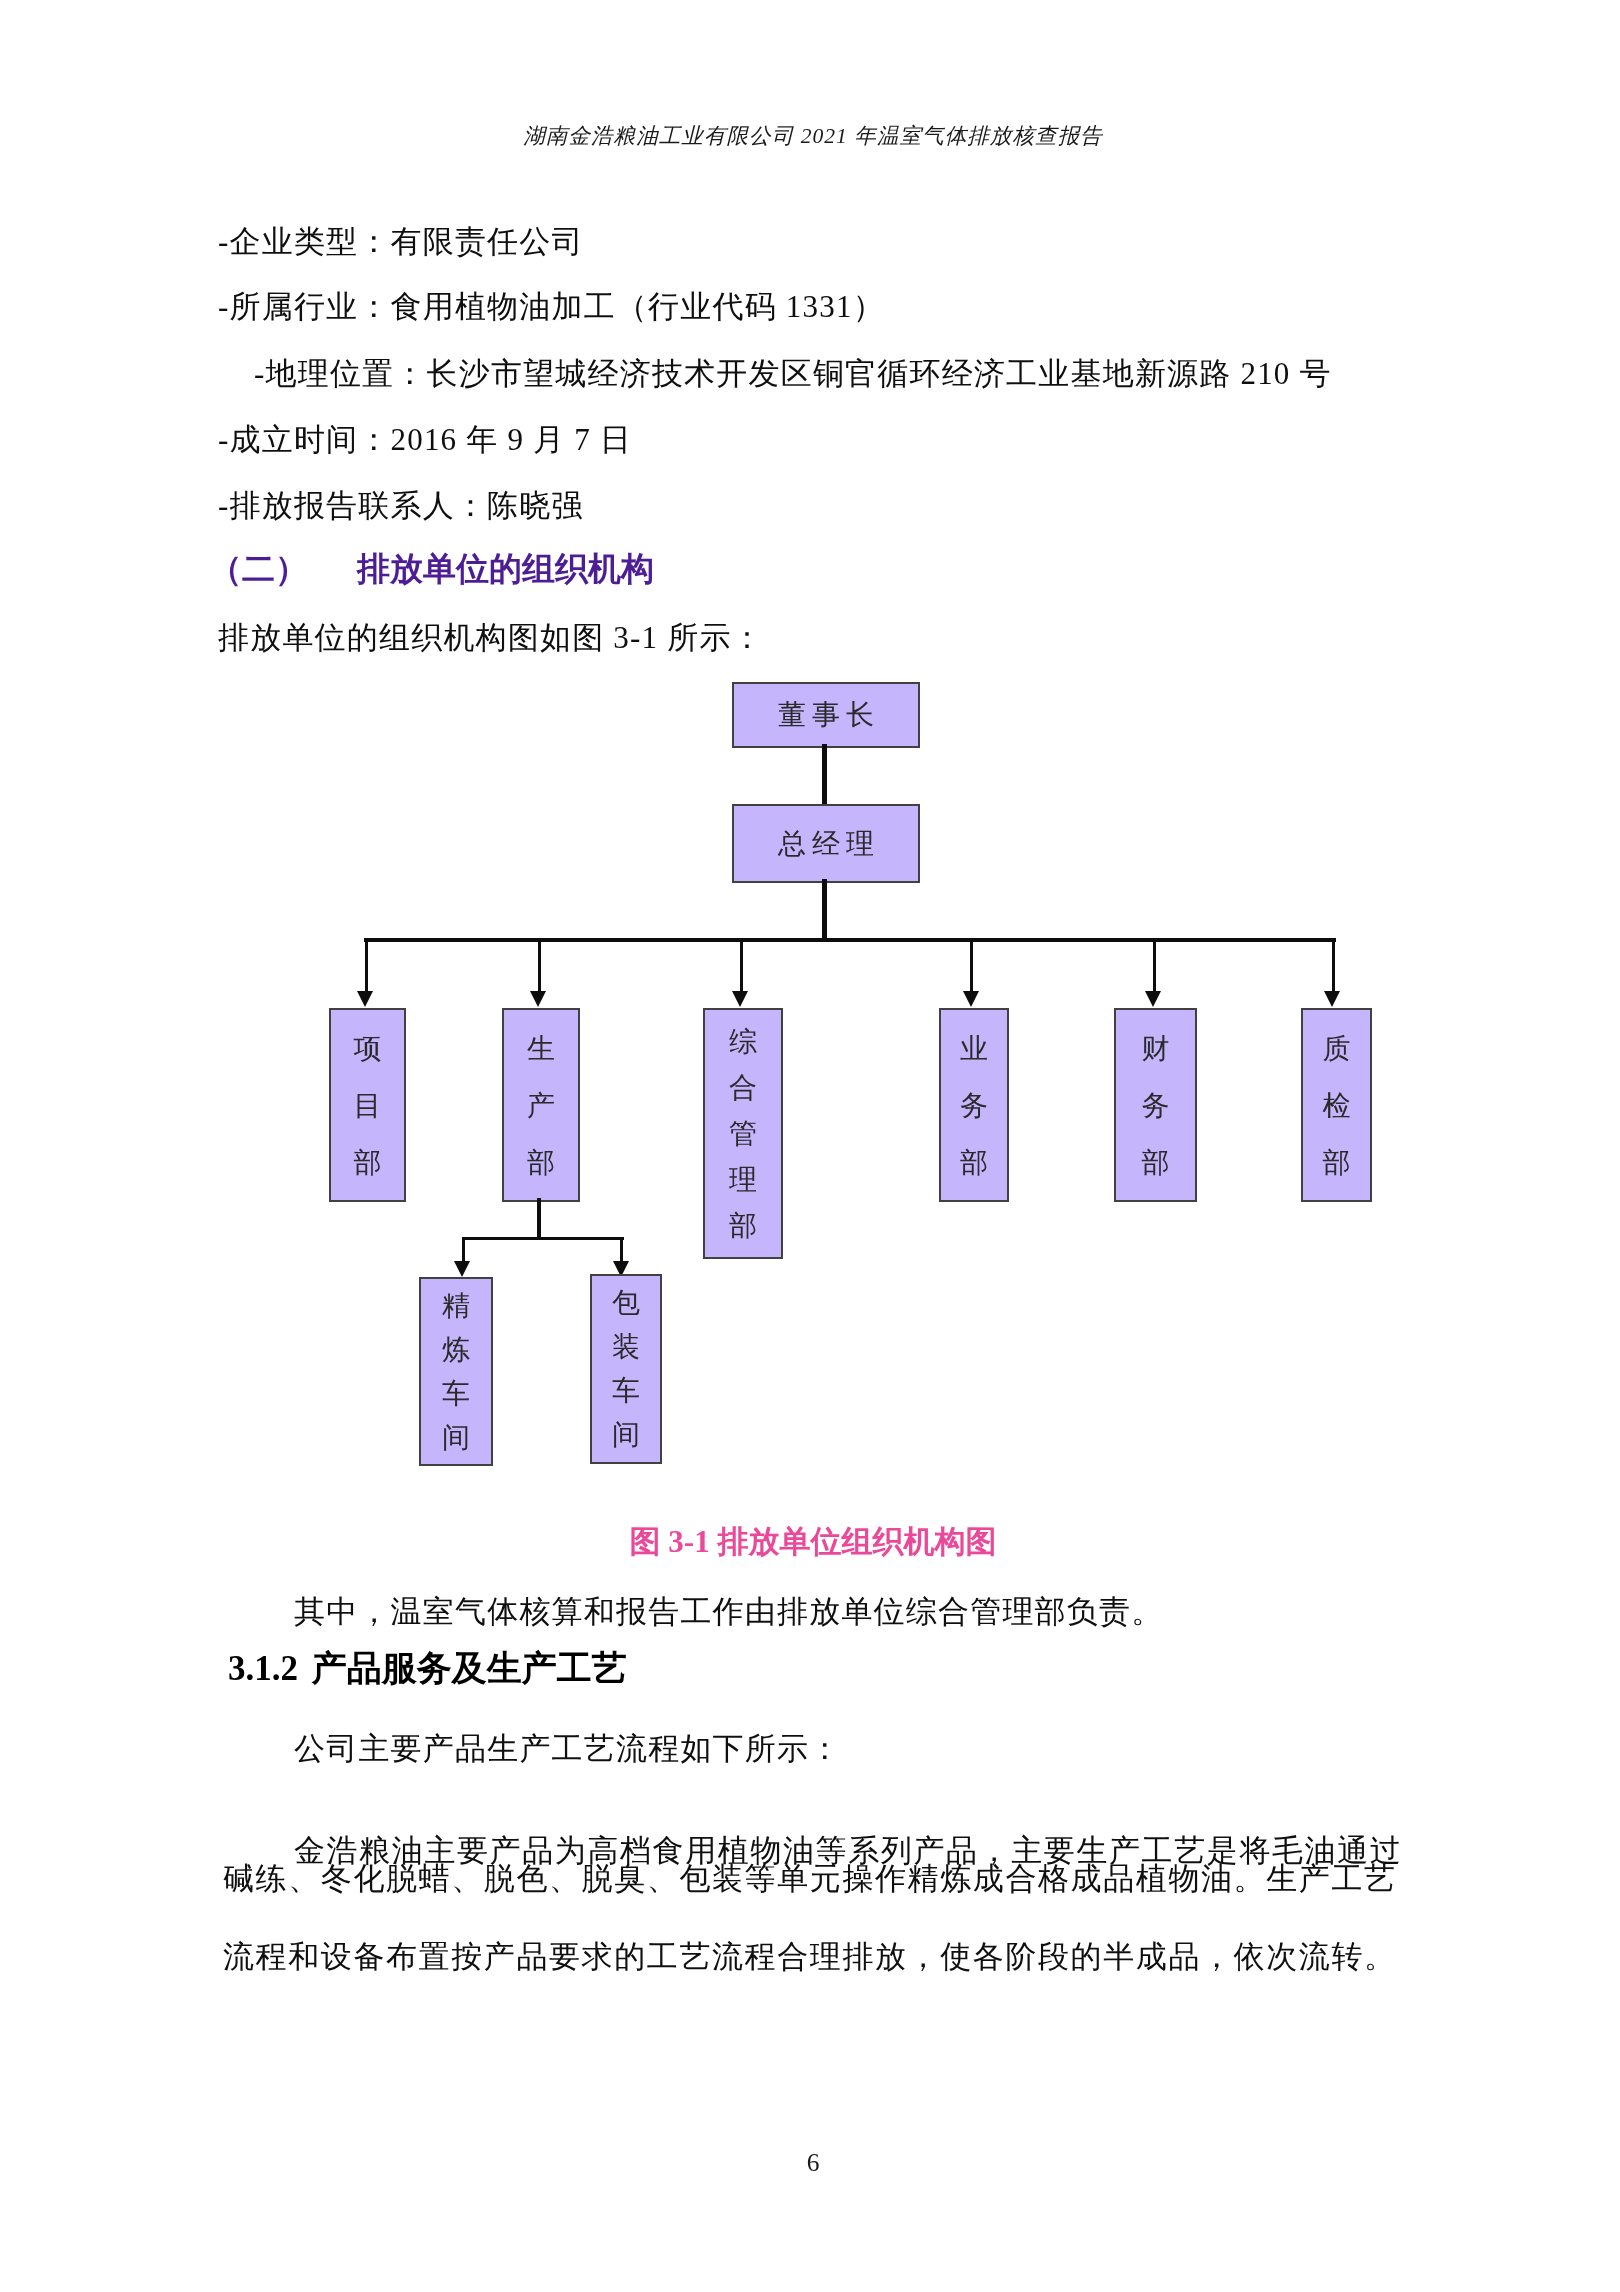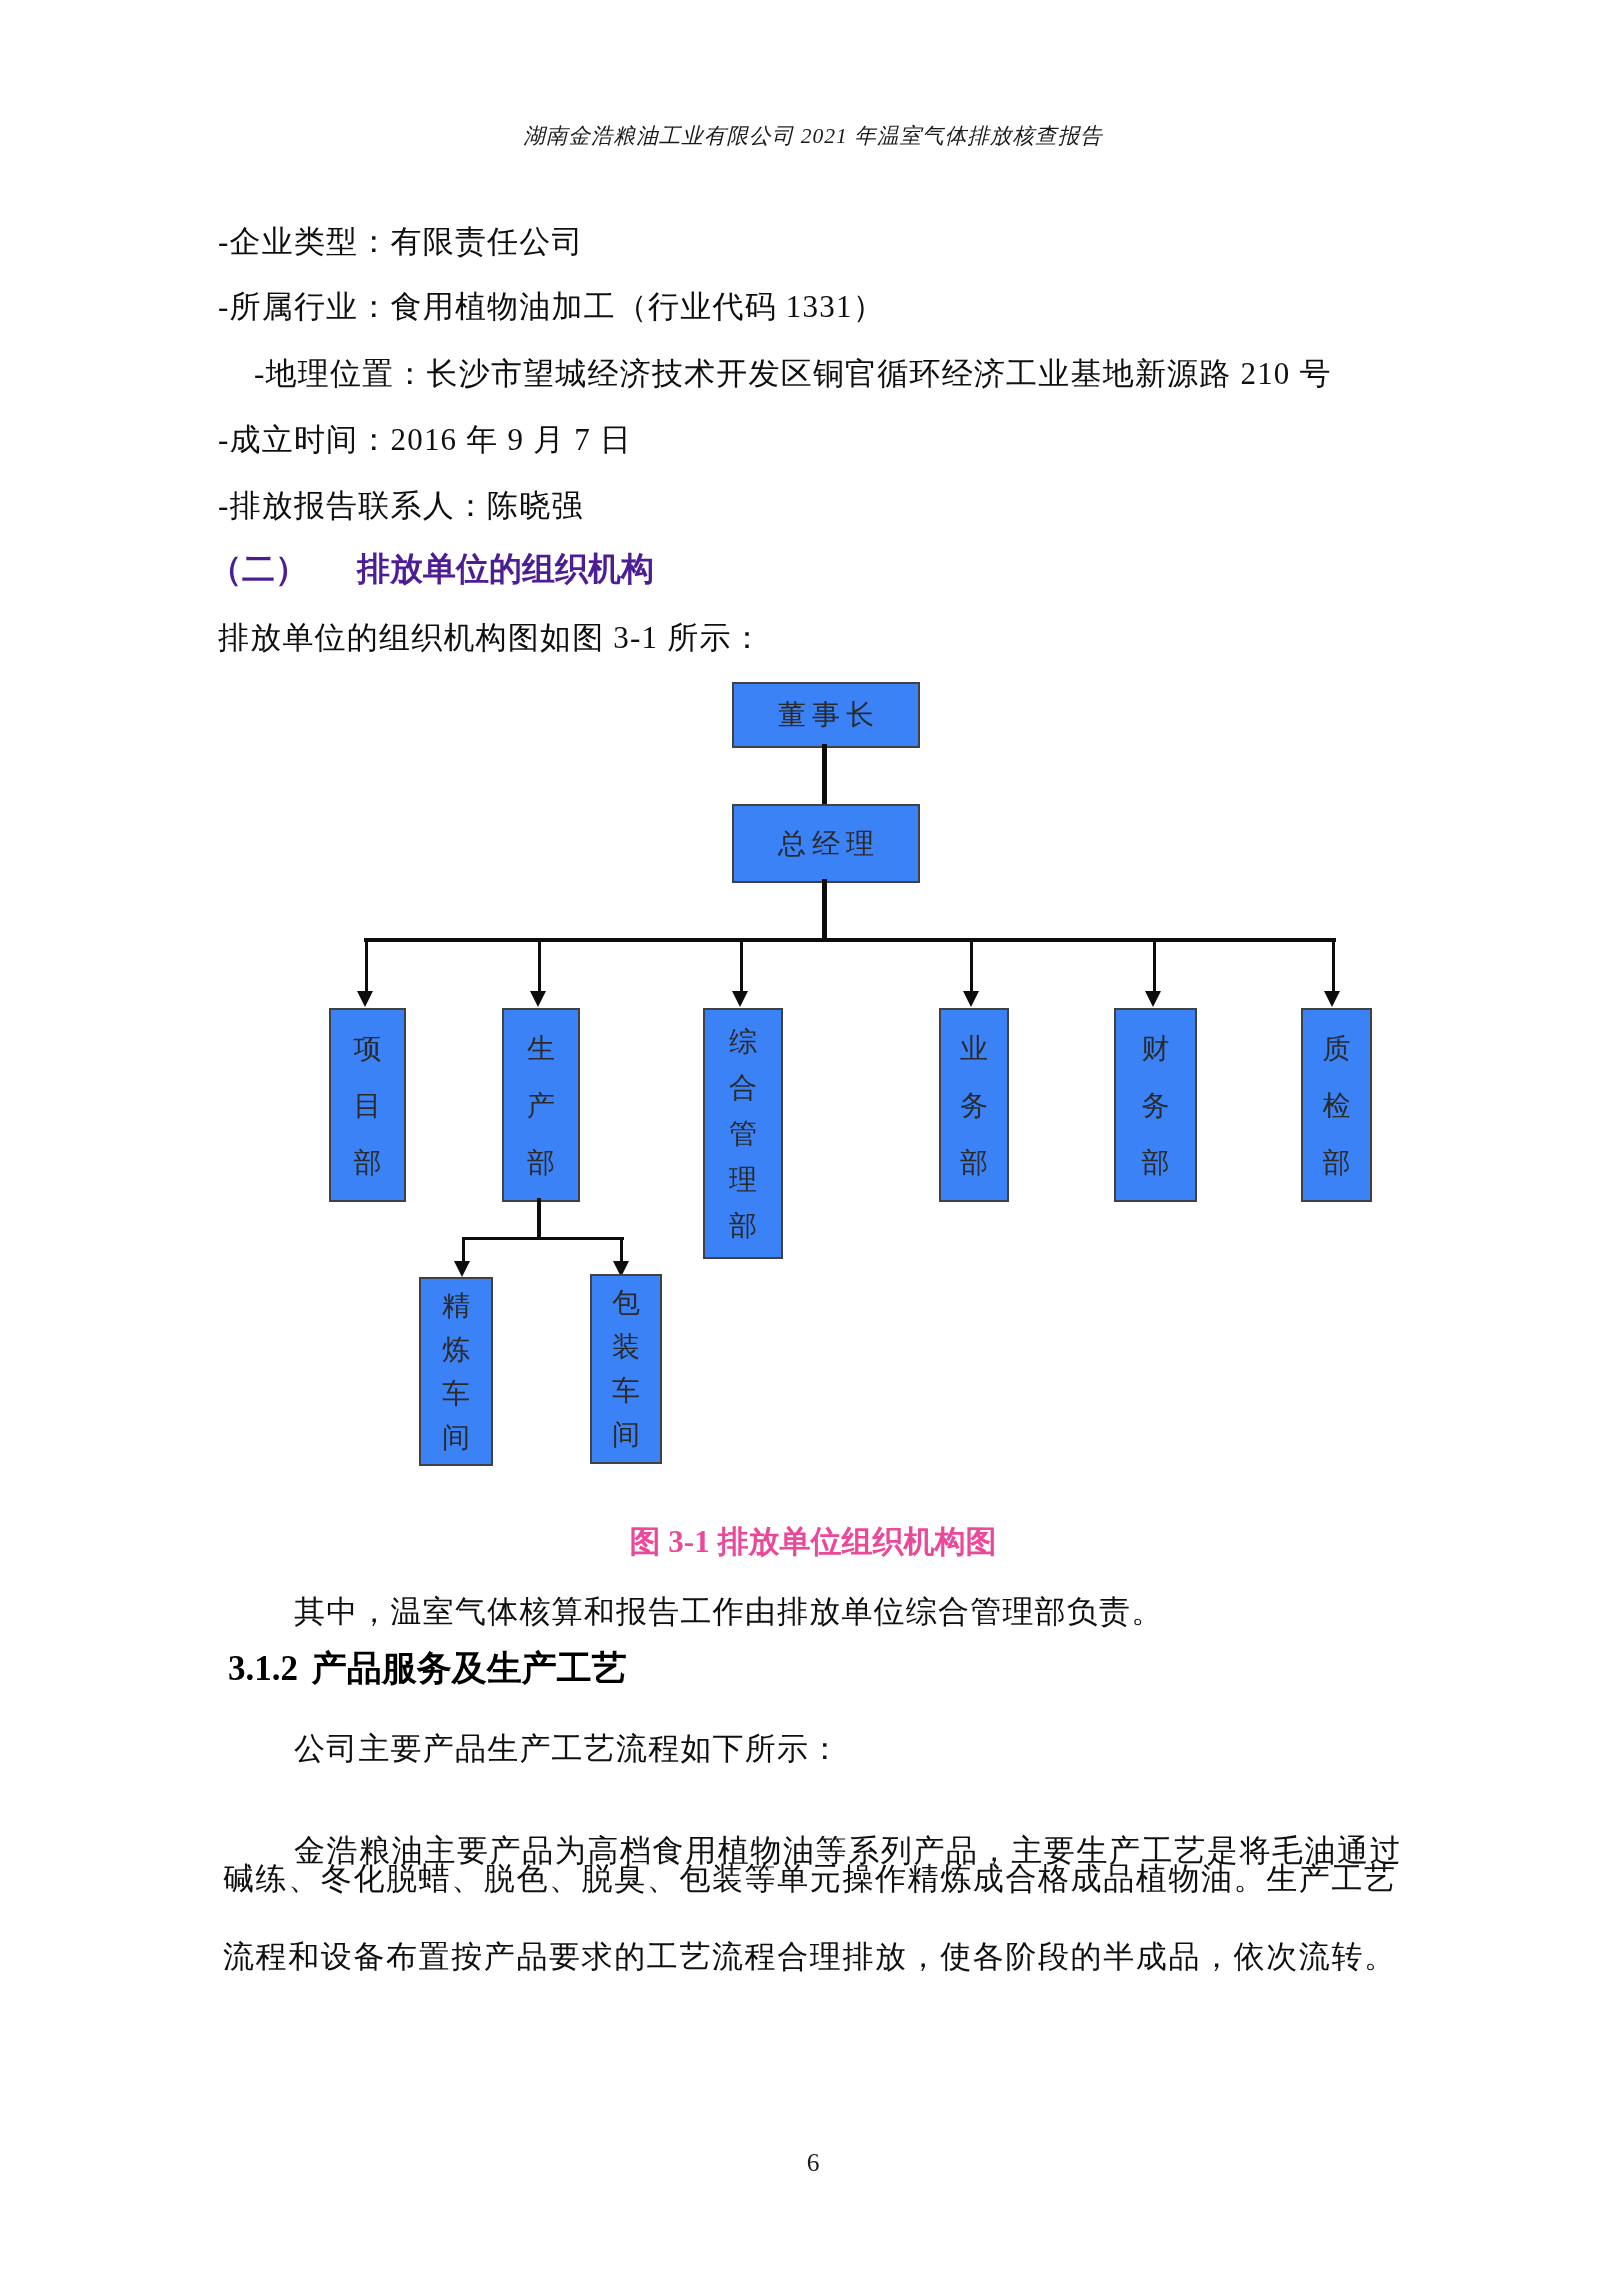--- a/index.html
+++ b/index.html
@@ -13,21 +13,21 @@
   .body-text{font-size:31px;letter-spacing:1.2px;white-space:nowrap;color:#0f0f0f;}
   .h2line{font-size:33px;font-weight:bold;white-space:nowrap;color:#4c1d95;}
   .h2line .h2title{margin-left:49px;}
   .h312{font-size:35px;font-weight:bold;white-space:nowrap;color:#000;}
   .h312 .h2title{margin-left:13.7px;}
   .caption{font-size:31px;font-weight:bold;width:1180px;left:223px;text-align:center;white-space:nowrap;color:#ec4899;}
   .pagenum{font-size:25.5px;width:1180px;left:223px;text-align:center;color:#1a1a1a;}
 
   
   .obox{
-    position:absolute;border:2px solid #414141;background:#3b82f6;
+    position:absolute;border:2px solid #414141;background:#c4b5fd;
     display:flex;align-items:center;justify-content:center;
     font-size:28px;color:#2a2a2a;letter-spacing:5.9px;text-indent:5.9px;
   }
   .vbox{flex-direction:column;letter-spacing:0;text-indent:0;}
   .vbox .vchar{display:block;text-align:center;}
   .pitch58 .vchar{line-height:57px;}
   .pitch47 .vchar{line-height:46px;}
   .pitch45 .vchar{line-height:44px;}
   .vline{position:absolute;background:#0d0d0d;}
   .hline{position:absolute;background:#0d0d0d;}

